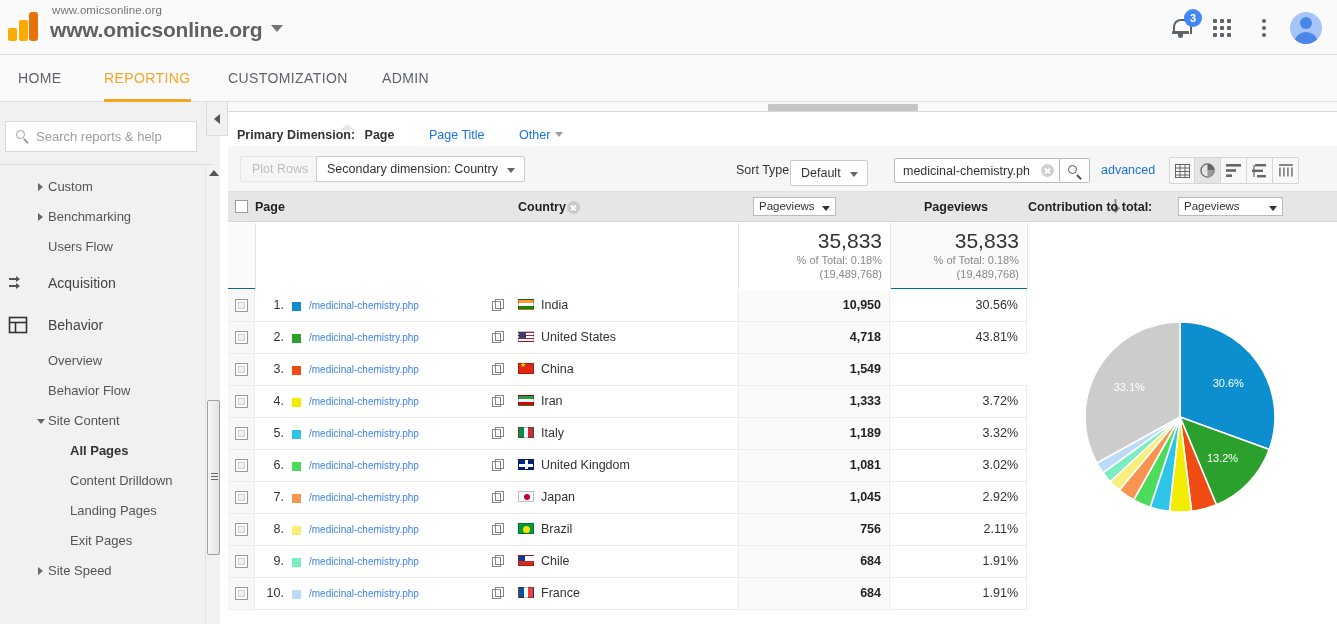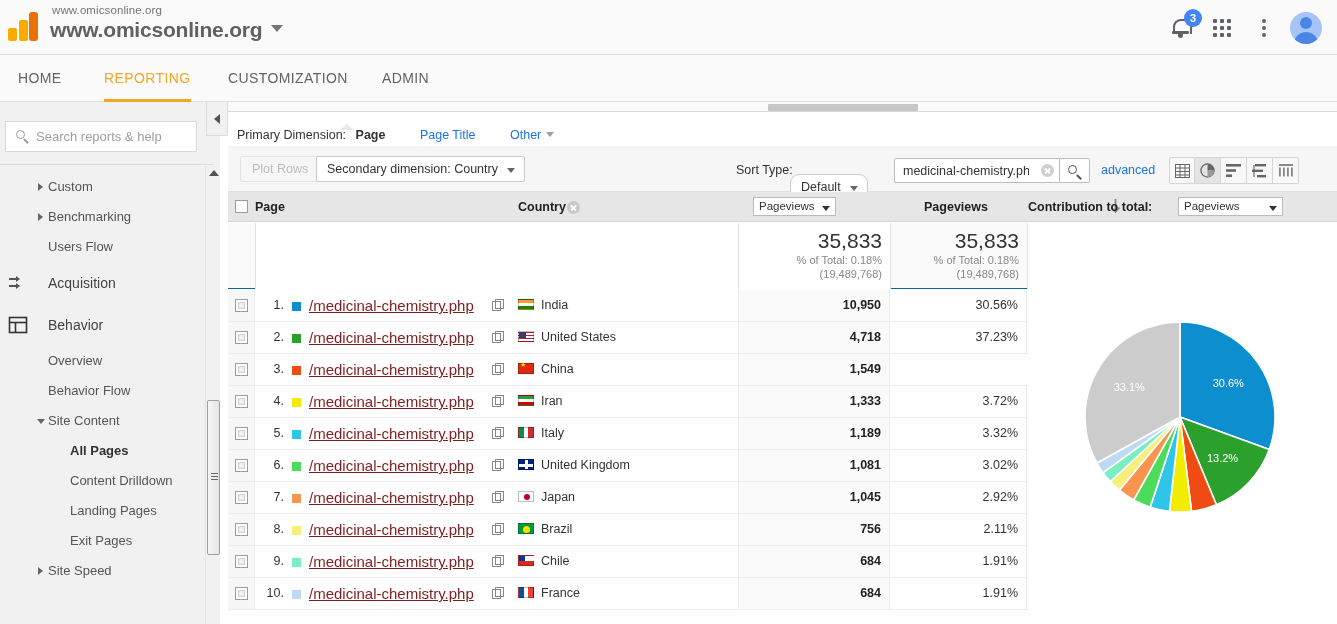--- a/index.html
+++ b/index.html
@@ -121,21 +121,21 @@
     background: #f1f1f1; border: 1px solid #dcdcdc; border-top: none; cursor: pointer;
   }
   .collapse-btn .tri { position: absolute; left: 7px; top: 12px; width: 0; height: 0; border-top: 5px solid transparent; border-bottom: 5px solid transparent; border-right: 6px solid #555; }
 
   
   .content { position: absolute; left: 228px; top: 102px; width: 1109px; height: 522px; background: #fff; }
   .hscroll-top { position: absolute; left: 0; top: 0; width: 1109px; height: 10px; background: #fafafa; border-bottom: 1px solid #d9d9d9; }
   .hscroll-thumb { position: absolute; left: 540px; top: 2px; width: 150px; height: 7px; background: #c6c6c6; border-radius: 1px; }
 
   .primdim { position: absolute; left: 9px; top: 26px; font-size: 12.5px; color: #333; }
-  .primdim .lbl { color: #333; }
+  .primdim .lbl { color: #333; font-weight: bold; }
   .primdim .sel { font-weight: bold; margin-left: 6px; position: relative; }
   .primdim .lnk { color: #1a73e8; margin-left: 31px; cursor: pointer; }
   .primdim .caret { display: inline-block; margin-left: 5px; width: 0; height: 0; border-left: 4px solid transparent; border-right: 4px solid transparent; border-top: 5px solid #9e9e9e; vertical-align: 2px; }
   .dim-notch { position: absolute; left: 112px; top: 22px; width: 0; height: 0; border-left: 7px solid transparent; border-right: 7px solid transparent; border-bottom: 6px solid #e8e8e8; }
 
   .toolbar { position: absolute; left: 0; top: 44px; width: 1109px; height: 46px; background: #f6f6f6; border-bottom: 1px solid #e0e0e0; }
   .btn-ghost {
     position: absolute; left: 12px; top: 10px; height: 26px; padding: 0 11px; line-height: 24px;
     border: 1px solid #e4e4e4; background: #f6f6f6; color: #bdbdbd; font-size: 12.5px; border-radius: 2px;
   }
@@ -207,21 +207,21 @@
   .total-cell { position: absolute; top: 0; height: 66px; text-align: right; }
   .total-cell .big { font-size: 21px; color: #333; margin-top: 6px; }
   .total-cell .sm { font-size: 11px; color: #888; line-height: 14px; }
   .cellsep { position: absolute; top: 0; width: 1px; height: 66px; background: #e3e3e3; }
   .white-box { position: absolute; top: 0; height: 66px; background: #fff; }
 
   .row { position: absolute; left: 0; width: 1109px; height: 32px; border-bottom: 1px solid #ececec; }
   .row .ckcell { position: absolute; left: 0; top: 0; width: 27px; height: 31px; background: #f7f7f7; border-right: 1px solid #ececec; }
   .row .num { position: absolute; left: 30px; top: 0; width: 26px; height: 31px; line-height: 31px; text-align: right; font-size: 12.5px; color: #333; }
   .row .swatch { position: absolute; left: 64px; top: 12px; width: 9px; height: 9px; }
-  .row .plink { position: absolute; left: 81px; top: 0; height: 31px; line-height: 31px; font-size: 15px; color: #7f1d1d; cursor: pointer; text-decoration: underline; }
+  .row .plink { position: absolute; left: 81px; top: 0; height: 31px; line-height: 31px; font-size: 10px; color: #3b82f6; cursor: pointer; }
   .row .ext { position: absolute; left: 264px; top: 9px; width: 13px; height: 13px; cursor: pointer; }
   .row .flag { position: absolute; left: 290px; top: 9px; width: 16px; height: 11px; border: 1px solid rgba(0,0,0,.25); }
   .row .ctry { position: absolute; left: 313px; top: 0; height: 31px; line-height: 31px; font-size: 12.5px; color: #333; }
   .row .pv { position: absolute; left: 510px; top: 0; width: 152px; height: 31px; line-height: 31px; text-align: right; padding-right: 8px; font-size: 12.5px; font-weight: bold; color: #222; background: #fafafa; border-left: 1px solid #ececec; border-right: 1px solid #ececec; }
   .row .pct { position: absolute; left: 667px; top: 0; width: 132px; height: 31px; line-height: 31px; text-align: right; padding-right: 8px; font-size: 12.5px; color: #333; border-right: 1px solid #ececec; }
 
   .chart-panel { position: absolute; left: 800px; top: 187px; width: 309px; height: 335px; background: #fff; }
 
   
   .f-in { background: linear-gradient(to bottom, #ff9933 33%, #fff 33%, #fff 66%, #138808 66%); }
@@ -363,21 +363,21 @@
     <span class="lbl">Primary Dimension:</span>
     <span class="sel">Page</span>
     <span class="lnk">Page Title</span>
     <span class="lnk"><span>Other</span><span class="caret"></span></span>
   </div>
 
   <div class="toolbar">
     <div class="btn-ghost">Plot Rows</div>
     <div class="btn-sel" style="left:88px; top:10px;"><span>Secondary dimension: Country</span><span class="caret"></span></div>
     <div class="sorttype-lbl">Sort Type:</div>
-    <div class="btn-sel" style="left:562px; top:28px;border-radius:9px;"><span>Default</span><span class="caret"></span></div>
+    <div class="btn-sel" style="left:562px; top:14px;"><span>Default</span><span class="caret"></span></div>
   </div>
 
   <div class="searchbox">
     <input id="tsearch" value="medicinal-chemistry.php" style="">
     <div class="clear-x"></div>
   </div>
   <div class="search-btn">
       <span class="ring"></span>
       <span class="hdl"></span>
     </div>
@@ -485,21 +485,21 @@
         <div class="num">2.</div>
         <div class="swatch" style="background:#2ca02c"></div>
         <div class="plink">/medicinal-chemistry.php</div>
         <svg class="ext" viewBox="0 0 13 13">
           <rect x="0.5" y="2.5" width="8" height="9" fill="none" stroke="#888"></rect>
           <rect x="3.5" y="0.5" width="8" height="9" fill="none" stroke="#888"></rect>
         </svg>
         <div class="flag f-us"></div>
         <div class="ctry">United States</div>
         <div class="pv">4,718</div>
-        <div class="pct">37.23%</div>
+        <div class="pct">43.81%</div>
       </div>
       <div class="row" style="top: 252px;">
         <div class="ckcell">
           <div class="ck inner" style="left:7px; top:9px;"></div>
         </div>
         <div class="num">3.</div>
         <div class="swatch" style="background:#ef4b13"></div>
         <div class="plink">/medicinal-chemistry.php</div>
         <svg class="ext" viewBox="0 0 13 13">
           <rect x="0.5" y="2.5" width="8" height="9" fill="none" stroke="#888"></rect>

